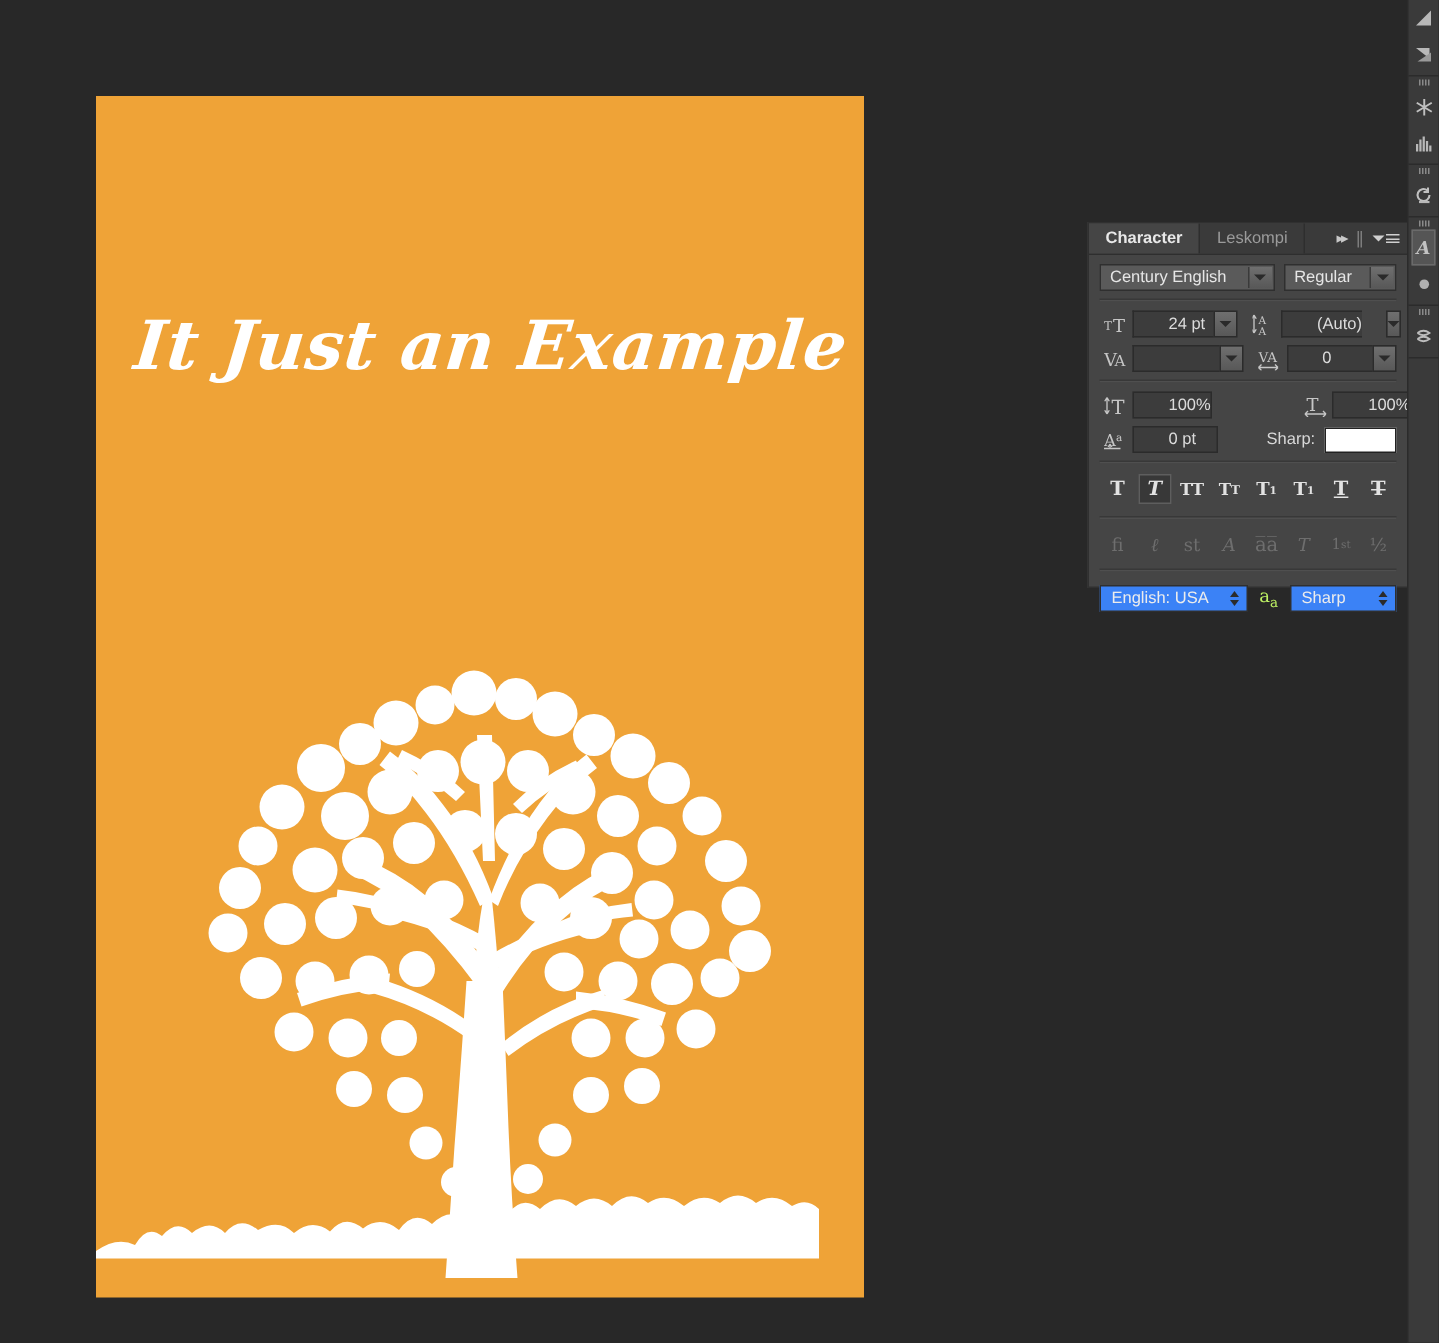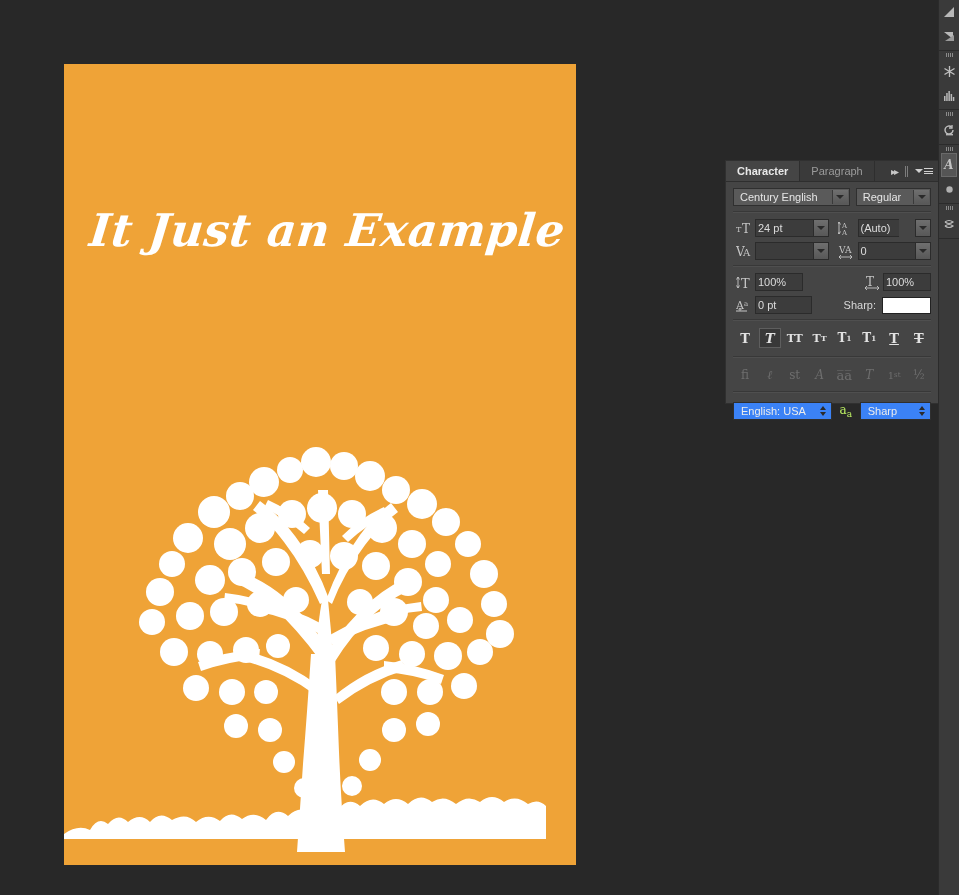--- a/index.html
+++ b/index.html
@@ -57,21 +57,21 @@
     top: 340px;
     width: 512px;
     height: 461px;
   }
   #tree-art svg { display: block; width: 100%; height: 100%; }
 
   
   #character-panel {
     position: absolute;
     left: 725px;
-    top: 160px;
+    top: 148px;
     width: 214px;
     height: 244px;
     background: #454545;
     border: 1px solid #303030;
     box-sizing: border-box;
     color: #d4d4d4;
     font-size: 11px;
   }
   .panel-tabbar {
     height: 20px;
@@ -142,21 +142,21 @@
     border-top: 4px solid #2a2a2a;
   }
   .fld {
     height: 18px;
     background: #3c3c3c;
     border: 1px solid #2b2b2b;
     box-sizing: border-box;
     display: flex; align-items: center;
     color: #dcdcdc;
     font-size: 11px;
-    padding-left: 2px;
+    padding-left: 23px;
     cursor: text;
   }
 
   .combo { display: flex; align-items: stretch; }
   .combo .fld { flex: 1; border-right: none; }
   .combo .arrow-btn {
     width: 16px;
     background: linear-gradient(#6f6f6f, #585858);
     border: 1px solid #2b2b2b;
     box-sizing: border-box;
@@ -381,21 +381,21 @@
                  q12 -10 24 0 q12 -8 24 2 q10 -6 18 2 l0 33 l-512 0 z"></path>
       </g>
     </svg>
   </div>
 </div>
 
 <div id="character-panel">
 
   <div class="panel-tabbar">
     <div class="panel-tab active">Character</div>
-    <div class="panel-tab">Paragraph</div>
+    <div class="panel-tab">Leskompi</div>
     <div class="tabbar-right">
       <span class="ic-collapse">▸▸</span>
       <span class="ic-divider"></span>
       <span class="ic-menu">
         <span class="caret"></span>
         <span class="lines">
             <i></i>
             <i></i>
             <i></i>
           </span>

